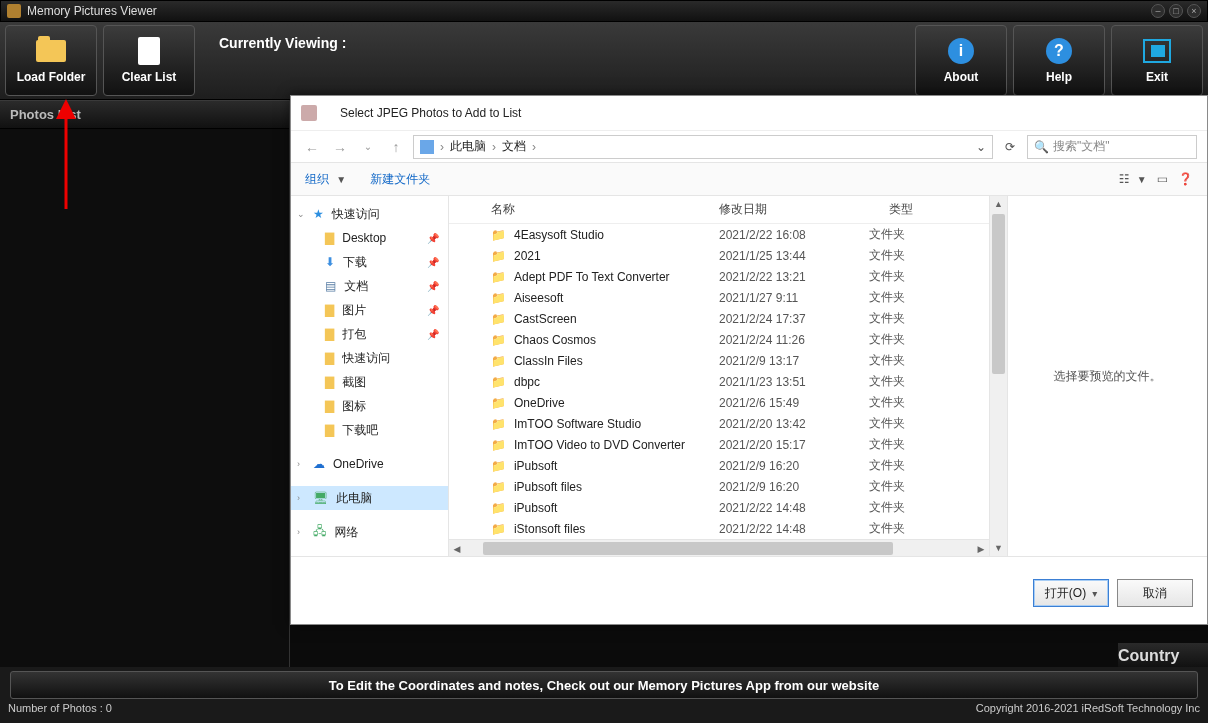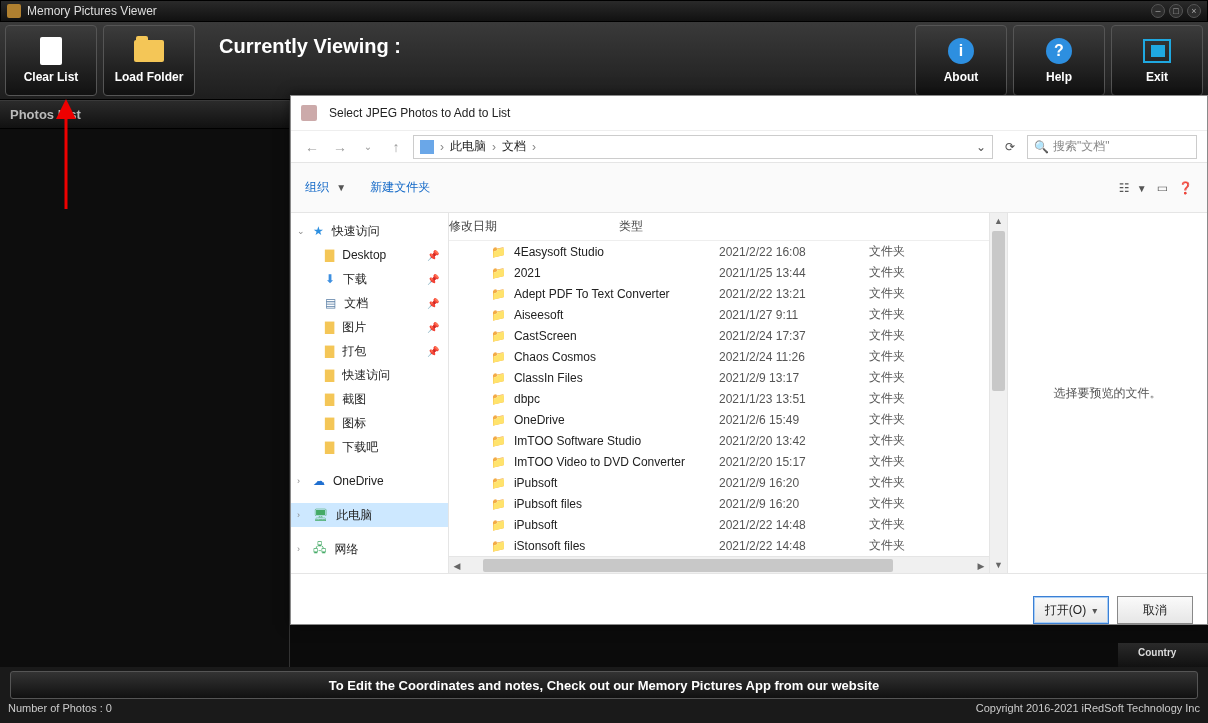--- a/index.html
+++ b/index.html
@@ -8,51 +8,51 @@
 
 .titlebar { height: 22px; background: linear-gradient(#2a2a2a,#111); border: 1px solid #000; display: flex; align-items: center; padding: 0 6px; color: #ddd; font-size: 12px; }
 .titlebar .icon { width: 14px; height: 14px; margin-right: 6px; display:inline-block; background:#b08030; border-radius:2px;}
 .titlebar .wincontrols { margin-left: auto; display: flex; gap: 4px; }
 .titlebar .wincontrols span { width: 14px; height: 14px; border-radius: 50%; background: #2d2d2d; border:1px solid #555; display:inline-flex;align-items:center;justify-content:center;font-size:9px;color:#aaa;line-height:1;}
 
 .toolbar { height: 78px; background: linear-gradient(#3a3a3a,#1e1e1e); border-bottom: 1px solid #000; display: flex; align-items: stretch; padding: 3px 5px; gap: 6px; }
 .tbtn { width: 92px; background: linear-gradient(#3c3c3c,#111); border: 1px solid #555; border-radius: 4px; display: flex; flex-direction: column; align-items: center; justify-content: center; color: #fff; font-size: 12px; font-weight: bold; gap: 6px;}
 .tbtn .glyph { width: 32px; height: 26px; display:flex;align-items:center;justify-content:center; }
 .tbtn.info .circ{width:26px;height:26px;border-radius:50%;background:#2d8fe0;color:#fff;display:flex;align-items:center;justify-content:center;font-weight:bold;font-size:16px;}
-.currently { flex: 1; color: #fff; font-weight: bold; font-size: 20px; padding: 10px 18px; }
+.currently { flex: 1; color: #fff; font-weight: bold; font-size: 14px; padding: 10px 18px; }
 .rightbtns { display:flex; gap:6px; }
 
 .mainrow { position:relative; height: calc(100% - 22px - 78px - 56px); display:flex; }
 .sidebar-title { color:#bbb; font-size:13px; font-weight:bold; padding:6px 10px; background:linear-gradient(#2b2b2b,#111); border-top:1px solid #3a3a3a; border-bottom:1px solid #000;}
 .leftpanel { width:290px; background:#0d0d0d; border-right:1px solid #333; }
 .viewer { flex:1; background:#0b0b0b; position:relative; }
-.countrybar { position:absolute; bottom:0; right:0; left:828px; height:24px; background:linear-gradient(#2a2a2a,#111); color:#ddd; font-size:10px; font-weight:bold; padding:4px 20px;}
+.countrybar { position:absolute; bottom:0; right:0; left:828px; height:24px; background:linear-gradient(#2a2a2a,#111); color:#ddd; font-size:16px; font-weight:bold; padding:4px 0;}
 
 .footer { height:56px; }
 .footer .promo { height:28px; background:linear-gradient(#333,#111); border:1px solid #555; margin:4px 10px 0; border-radius:3px; color:#fff; font-size:13px; font-weight:bold; display:flex;align-items:center;justify-content:center;}
 .footer .statusbar { height:20px; color:#ccc; font-size:11px; padding:3px 8px; display:flex;}
 .footer .statusbar .copy { margin-left:auto; }
 
 
 .arrow { position:absolute; left:46px; top:99px; width:40px; height:110px; pointer-events:none; }
 .arrow svg { width:100%; height:100%; }
 
 
 .dlg { position:absolute; left:290px; top:95px; width:918px; height:530px; background:#fff; border:1px solid #8a8a8a; box-shadow:0 0 12px rgba(0,0,0,.5); font-size:12px; color:#222; }
-.dlg .dlg-title { height:34px; display:flex; align-items:center; padding:0 10px; gap:12px; }
+.dlg .dlg-title { height:34px; display:flex; align-items:center; padding:0 10px; gap:23px; }
 .dlg .dlg-title .ico { width:16px;height:16px;background:#caa;display:inline-block;border-radius:2px;}
 .dlg .navrow { height:32px; display:flex; align-items:center; padding:0 10px; gap:6px; border-top:1px solid #eee;}
 .navbtn { width:22px;height:22px;display:flex;align-items:center;justify-content:center;color:#999;font-size:14px;}
 .crumbbox { flex:1; height:24px; border:1px solid #ccc; display:flex; align-items:center; padding:0 6px; gap:4px;}
 .crumbbox .pc{width:14px;height:14px;background:#6aa7e8;display:inline-block;}
 .crumbbox .sep{color:#888;padding:0 2px;}
 .refresh{width:22px;height:22px;display:flex;align-items:center;justify-content:center;color:#555;}
 .searchbox{width:170px;height:24px;border:1px solid #ccc;display:flex;align-items:center;padding:0 6px;color:#888;}
 .searchbox .sico{margin-right:4px;}
-.dlg .cmdrow { height:51px; border-top:1px solid #e5e5e5; border-bottom:1px solid #e5e5e5; display:flex; align-items:center; padding:0 14px; gap:24px; background:#fafafa;}
+.dlg .cmdrow { height:34px; border-top:1px solid #e5e5e5; border-bottom:1px solid #e5e5e5; display:flex; align-items:center; padding:0 14px; gap:24px; background:#fafafa;}
 .dlg .cmdrow .link{color:#1268c7;}
 .dlg .cmdrow .viewctl{margin-left:auto;display:flex;gap:10px;color:#555;}
 .dlg .body { height:360px; display:flex; }
 .dlg .nav { width:158px; border-right:1px solid #e5e5e5; padding:6px 0; overflow:hidden;}
 .navitem { height:24px; display:flex; align-items:center; padding:0 8px 0 22px; gap:8px; position:relative;}
 .navitem.sel { background:#cde8ff; }
 .navitem .tw{position:absolute;left:6px;color:#888;font-size:9px;}
 .navitem .qf{color:#2d8fe0;}
 .navitem .fld{color:#f4c657;}
 .navitem .dl{color:#3d8fe0;}
@@ -104,29 +104,29 @@
   <div class="wincontrols">
     <span>–</span>
     <span>□</span>
     <span>×</span>
   </div>
 </div>
 
 <div class="toolbar">
   <div class="tbtn">
     <div class="glyph">
+        <span class="folder-glyph"></span>
+      </div>
+    <span>Load Folder</span>
+  </div>
+  <div class="tbtn">
+    <div class="glyph">
         <span class="page-glyph"></span>
       </div>
     <span>Clear List</span>
-  </div>
-  <div class="tbtn">
-    <div class="glyph">
-        <span class="folder-glyph"></span>
-      </div>
-    <span>Load Folder</span>
   </div>
   <div class="currently">Currently Viewing :</div>
   <div class="rightbtns">
     <div class="tbtn info">
       <div class="glyph">
           <span class="circ">i</span>
         </div>
       <span>About</span>
     </div>
     <div class="tbtn info">
@@ -266,20 +266,21 @@
         </div>
       <div class="navsep"></div>
       <div class="navitem">
           <span class="tw">›</span>
           <span style="color:#4a6;">🖧</span>
           <span>网络</span>
         </div>
     </div>
     <div class="filecol">
       <div class="filehdr">
+        <div class="hname">名称</div>
         <div class="hdate">修改日期</div>
         <div class="htype">类型</div>
       </div>
       <div class="filelist" id="filelist">
           <div class="frow">
             <div class="fn">
               <span class="fic">📁</span>
               <span>4Easysoft Studio</span>
             </div>
             <div class="fd">2021/2/22 16:08</div>

